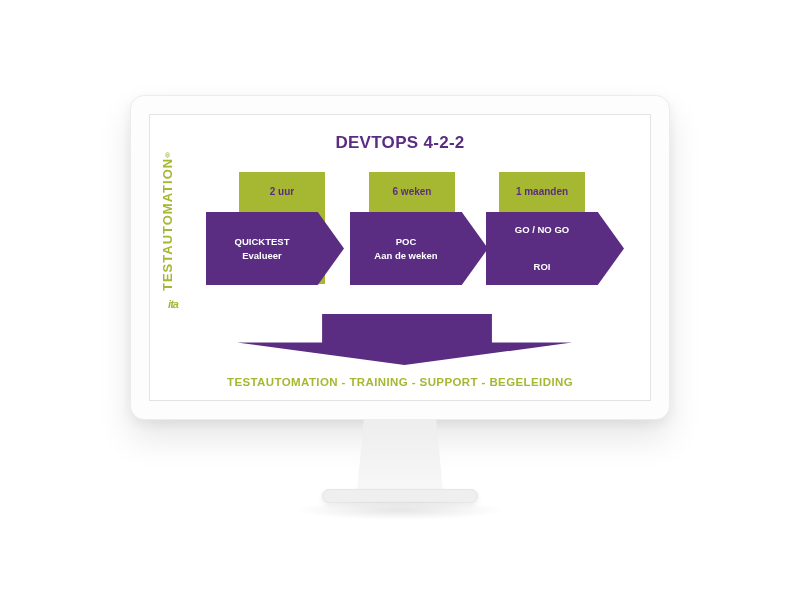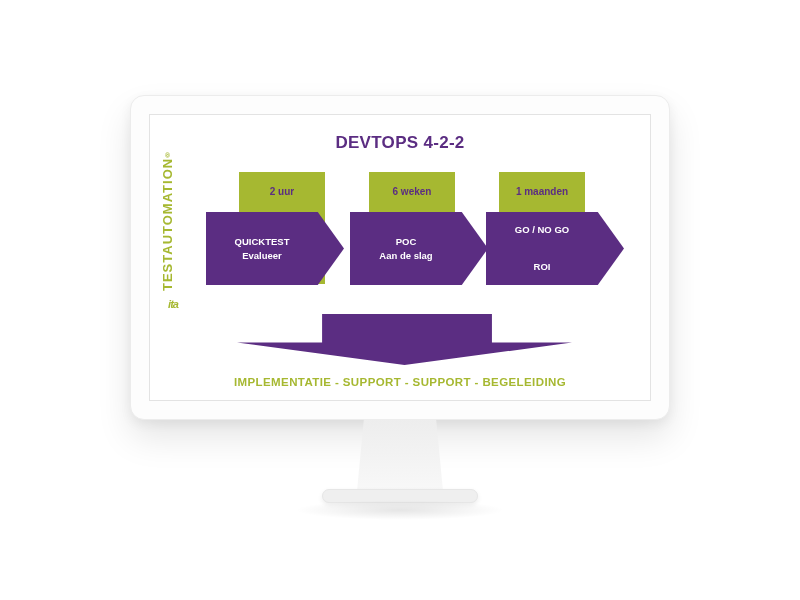--- a/index.html
+++ b/index.html
@@ -112,30 +112,30 @@
       <div class="duration-box box-3">
         <span class="duration-label">1 maanden</span>
       </div>
 
       <div class="step-arrow arrow-1">
         <span class="arrow-line">QUICKTEST</span>
         <span class="arrow-line">Evalueer</span>
       </div>
       <div class="step-arrow arrow-2">
         <span class="arrow-line">POC</span>
-        <span class="arrow-line">Aan de slag</span>
+        <span class="arrow-line">Aan de weken</span>
       </div>
       <div class="step-arrow arrow-3">
         <span class="arrow-line">GO / NO GO</span>
         <span class="arrow-line">ROI</span>
       </div>
 
       <div class="down-arrow"></div>
 
-      <div class="slide-footer">IMPLEMENTATIE - SUPPORT - SUPPORT - BEGELEIDING</div>
+      <div class="slide-footer">TESTAUTOMATION - TRAINING - SUPPORT - BEGELEIDING</div>
 
     </div>
   </div>
 
   <div class="stand-neck"></div>
   <div class="stand-base"></div>
   <div class="ground-shadow"></div>
 
 </div>
 

